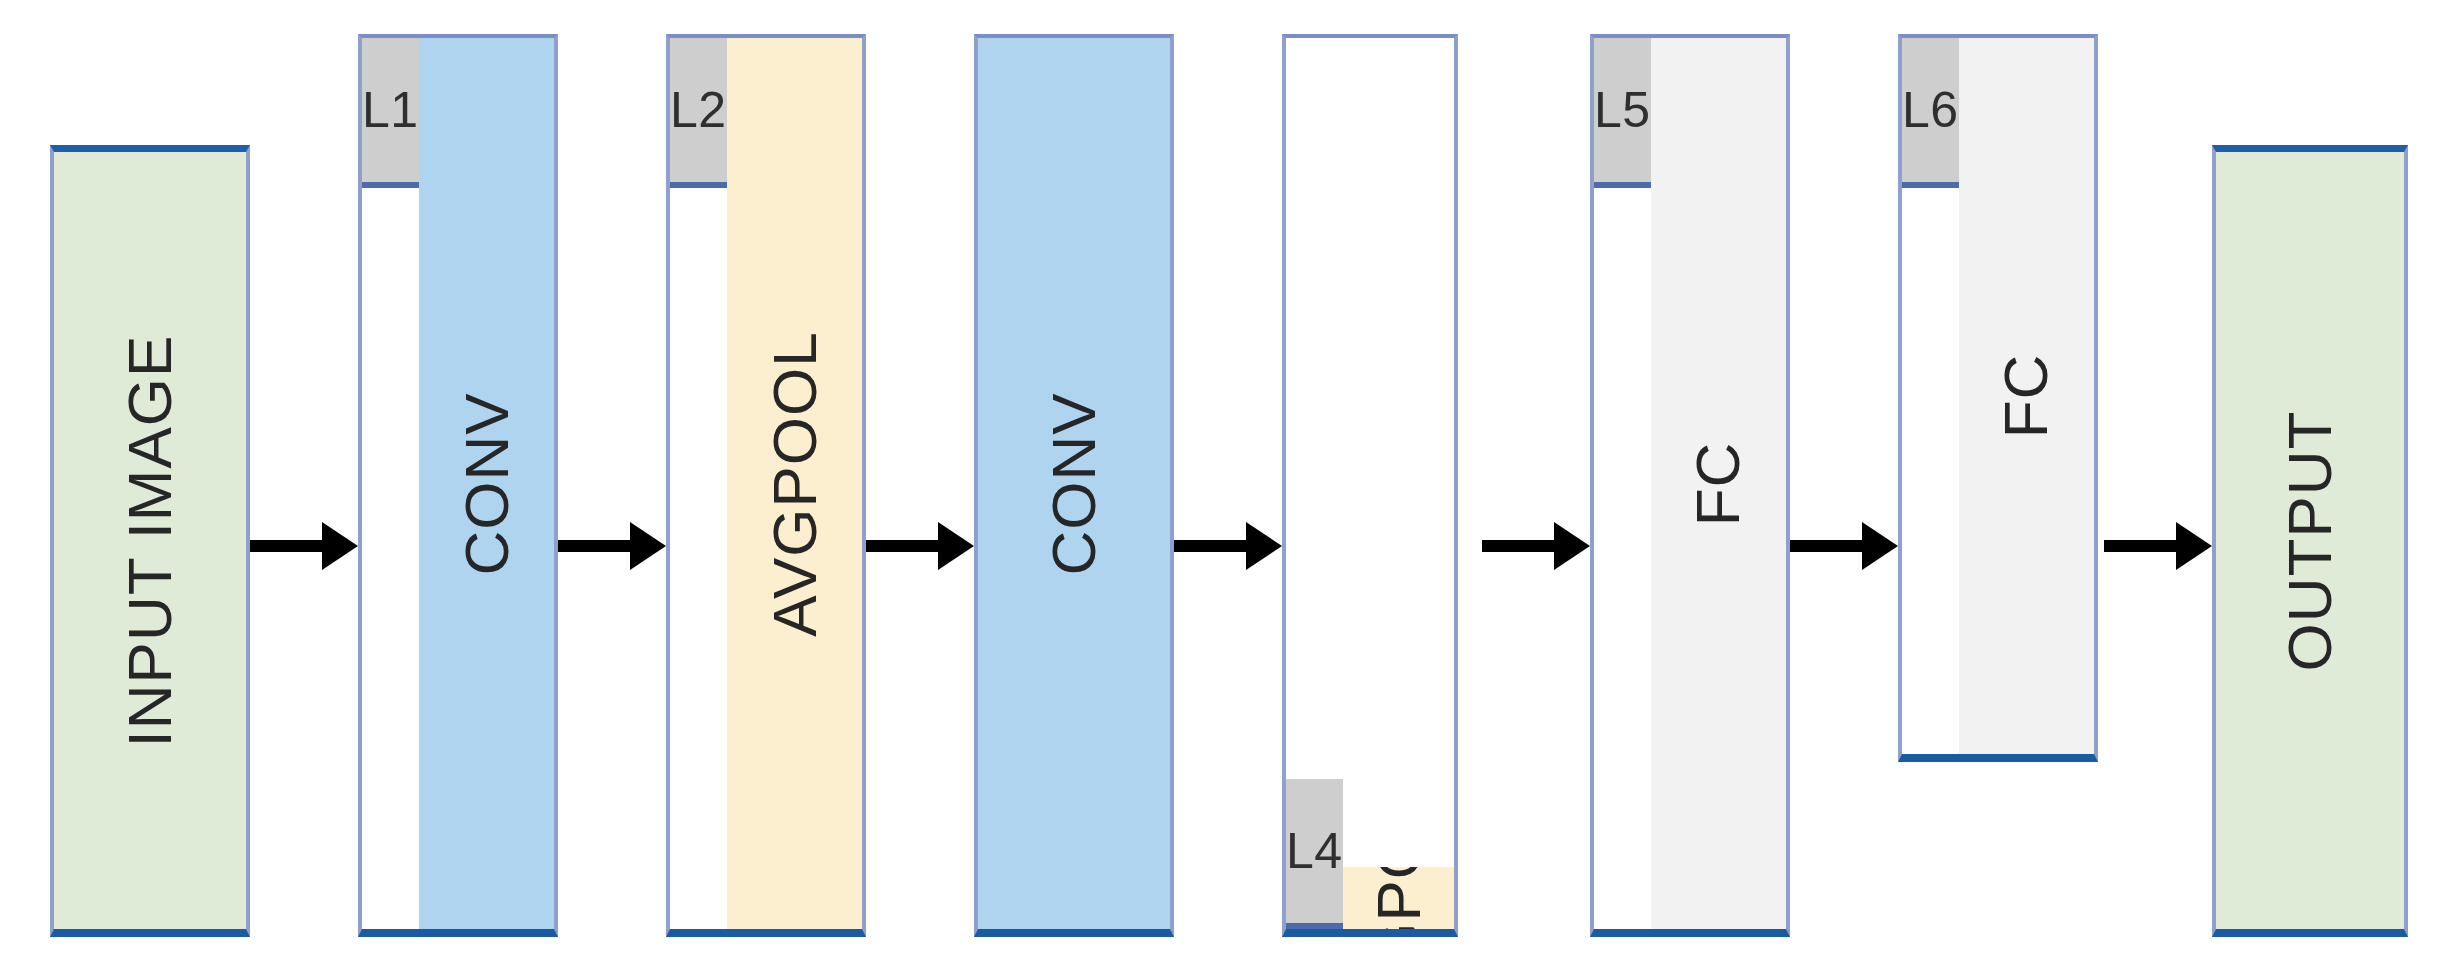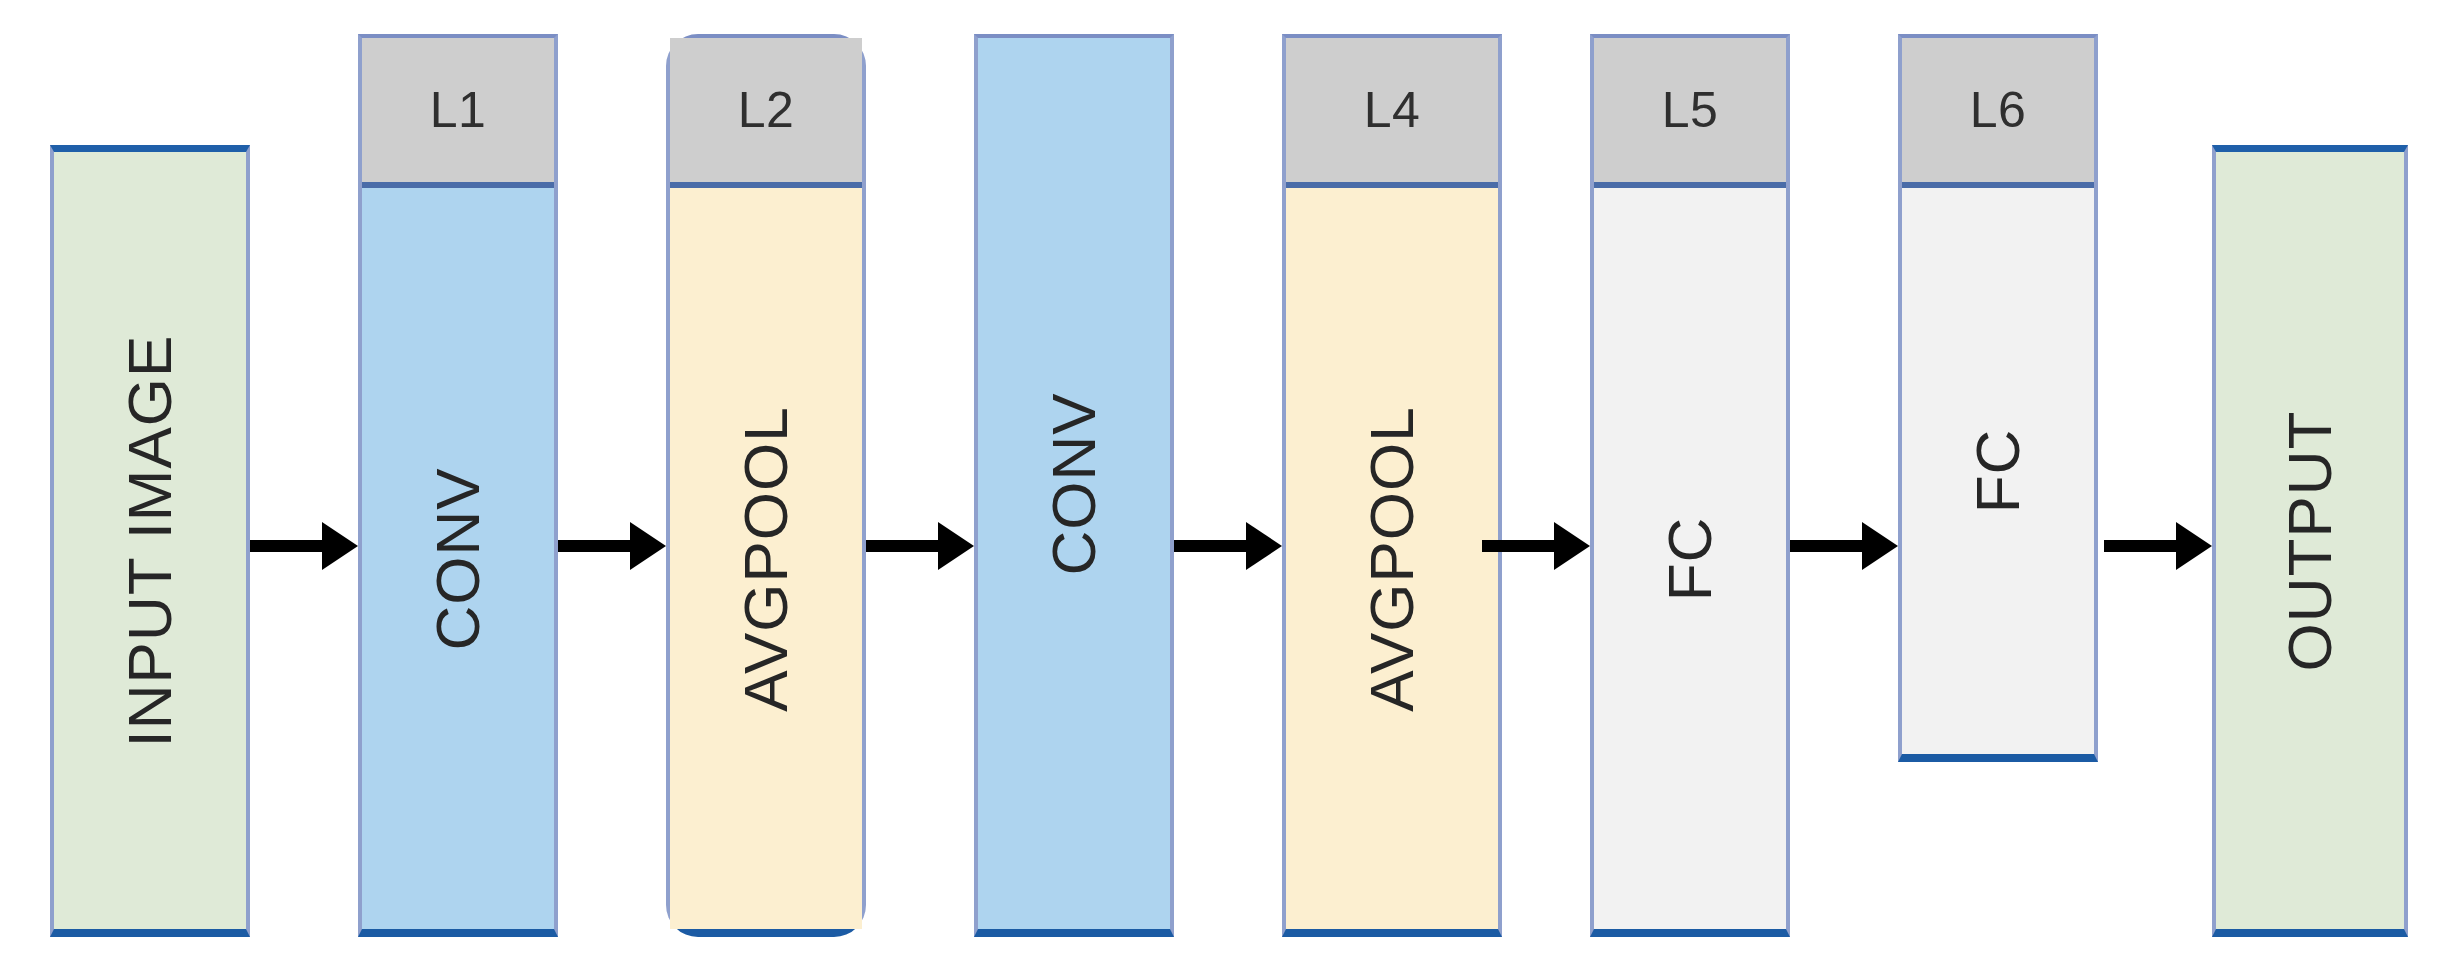--- a/index.html
+++ b/index.html
@@ -23,21 +23,21 @@
 
   
   .block {
     position: absolute;
     box-sizing: border-box;
     border: 4px solid #1f5fa9;
     border-top-color: #7b8ec4;
     border-left-color: #8fa0cd;
     border-right-color: #8fa0cd;
     display: flex;
-    flex-direction: column;
+    flex-direction: row;
     align-items: stretch;
   }
 
   
   .block.endpoint {
     border-top: 7px solid #1f5fa9;
   }
 
   
   .block.layer {
@@ -121,21 +121,21 @@
     </div>
   </div>
 
   <div class="arrow" style="left:558px; top:522px; width:108px;">
     <svg viewBox="0 0 108 48" preserveAspectRatio="none" aria-hidden="true">
       <rect x="0" y="18" width="78" height="12" fill="#000000"></rect>
       <polygon points="72,0 108,24 72,48" fill="#000000"></polygon>
     </svg>
   </div>
 
-  <div class="block layer" style="left:666px; top:34px; width:200px; height:903px;border-radius:32px;">
+  <div class="block layer" style="left:666px; top:34px; width:200px; height:903px;">
     <div class="layer-head">L2</div>
     <div class="layer-body fill-pool">
       <span class="vlabel">AVGPOOL</span>
     </div>
   </div>
 
   <div class="arrow" style="left:866px; top:522px; width:108px;">
     <svg viewBox="0 0 108 48" preserveAspectRatio="none" aria-hidden="true">
       <rect x="0" y="18" width="78" height="12" fill="#000000"></rect>
       <polygon points="72,0 108,24 72,48" fill="#000000"></polygon>
@@ -148,21 +148,21 @@
     </div>
   </div>
 
   <div class="arrow" style="left:1174px; top:522px; width:108px;">
     <svg viewBox="0 0 108 48" preserveAspectRatio="none" aria-hidden="true">
       <rect x="0" y="18" width="78" height="12" fill="#000000"></rect>
       <polygon points="72,0 108,24 72,48" fill="#000000"></polygon>
     </svg>
   </div>
 
-  <div class="block layer" style="left:1282px; top:34px; width:220px; height:903px;">
+  <div class="block layer" style="left:1282px; top:34px; width:176px; height:903px;align-items:flex-end;">
     <div class="layer-head">L4</div>
     <div class="layer-body fill-pool">
       <span class="vlabel">AVGPOOL</span>
     </div>
   </div>
 
   <div class="arrow" style="left:1482px; top:522px; width:108px;">
     <svg viewBox="0 0 108 48" preserveAspectRatio="none" aria-hidden="true">
       <rect x="0" y="18" width="78" height="12" fill="#000000"></rect>
       <polygon points="72,0 108,24 72,48" fill="#000000"></polygon>

